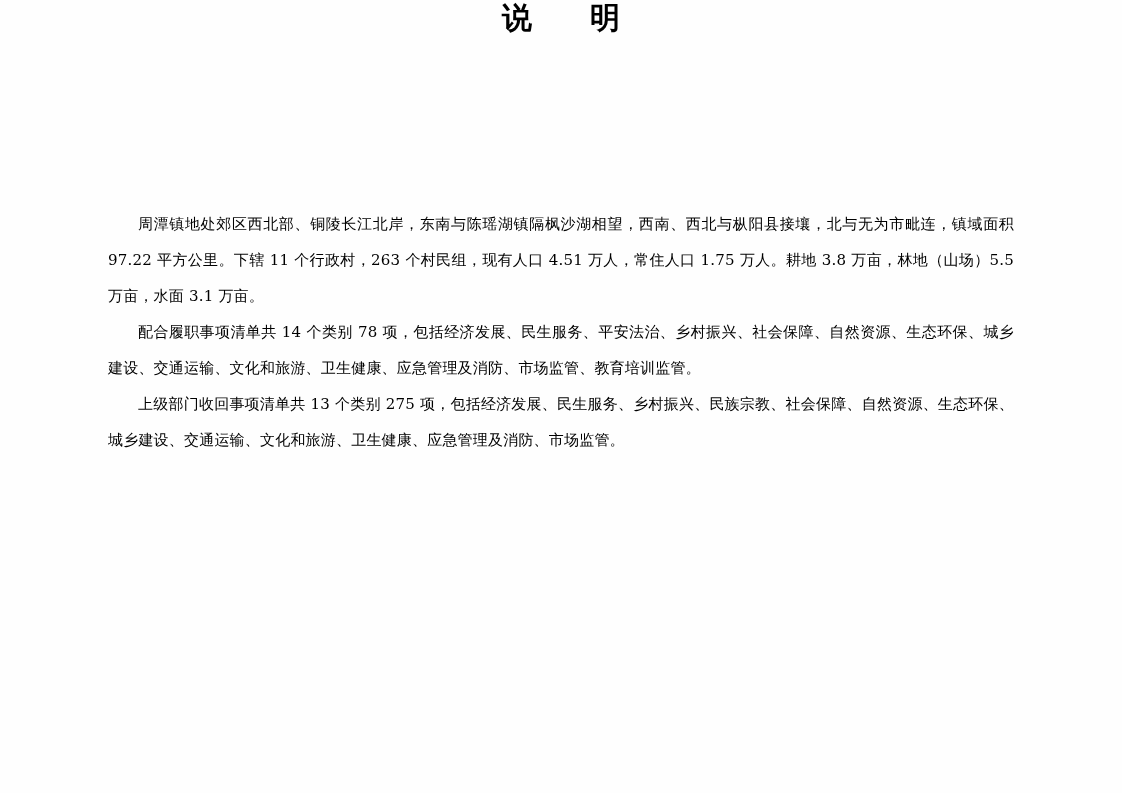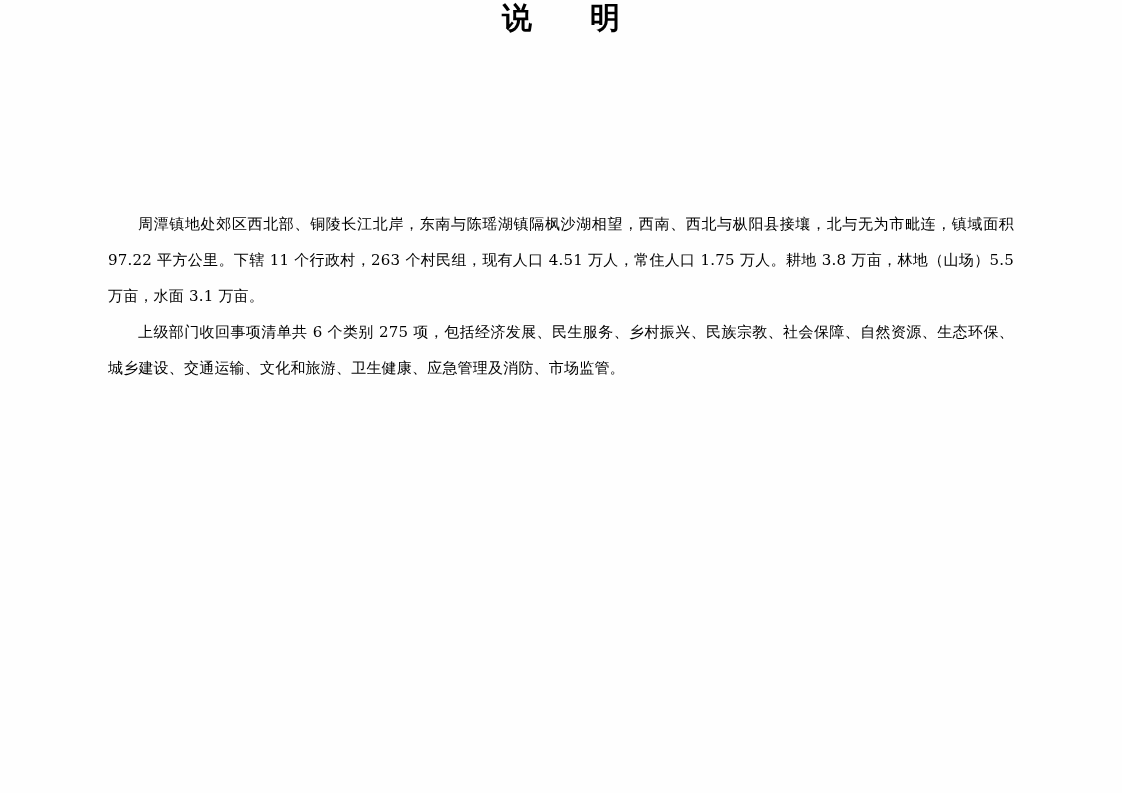--- a/index.html
+++ b/index.html
@@ -51,15 +51,16 @@
     font-family: "DejaVu Serif", "Liberation Serif", serif;
   }
 </style>
 </head>
 <body>
 
 <div class="page">
   <h1 class="doc-title">说　明</h1>
   <div class="body-copy">
     <p class="para">周潭镇地处郊区西北部、铜陵长江北岸，东南与陈瑶湖镇隔枫沙湖相望，西南、西北与枞阳县接壤，北与无为市毗连，镇域面积 97.22 平方公里。下辖 11 个行政村，263 个村民组，现有人口 4.51 万人，常住人口 1.75 万人。耕地 3.8 万亩，林地（山场）5.5 万亩，水面 3.1 万亩。</p>
-    <p class="para">上级部门收回事项清单共 6 个类别 275 项，包括经济发展、民生服务、乡村振兴、民族宗教、社会保障、自然资源、生态环保、城乡建设、交通运输、文化和旅游、卫生健康、应急管理及消防、市场监管。</p>
+    <p class="para">配合履职事项清单共 14 个类别 78 项，包括经济发展、民生服务、平安法治、乡村振兴、社会保障、自然资源、生态环保、城乡建设、交通运输、文化和旅游、卫生健康、应急管理及消防、市场监管、教育培训监管。</p>
+    <p class="para">上级部门收回事项清单共 13 个类别 275 项，包括经济发展、民生服务、乡村振兴、民族宗教、社会保障、自然资源、生态环保、城乡建设、交通运输、文化和旅游、卫生健康、应急管理及消防、市场监管。</p>
   </div>
 </div>
 
 </body></html>

